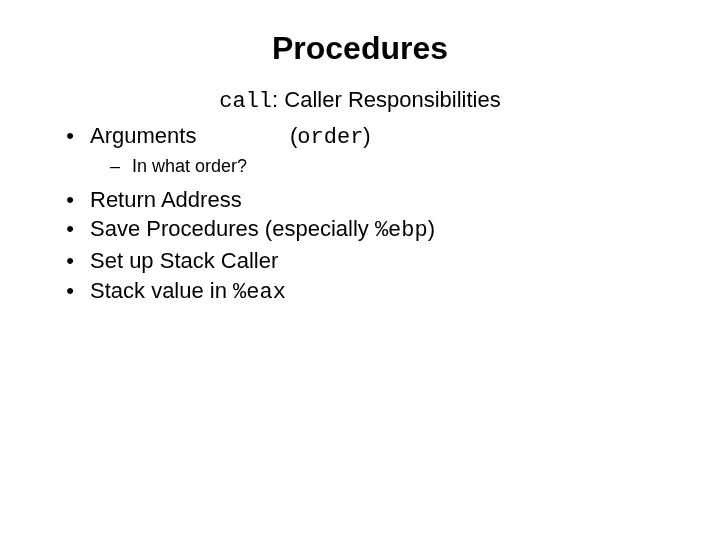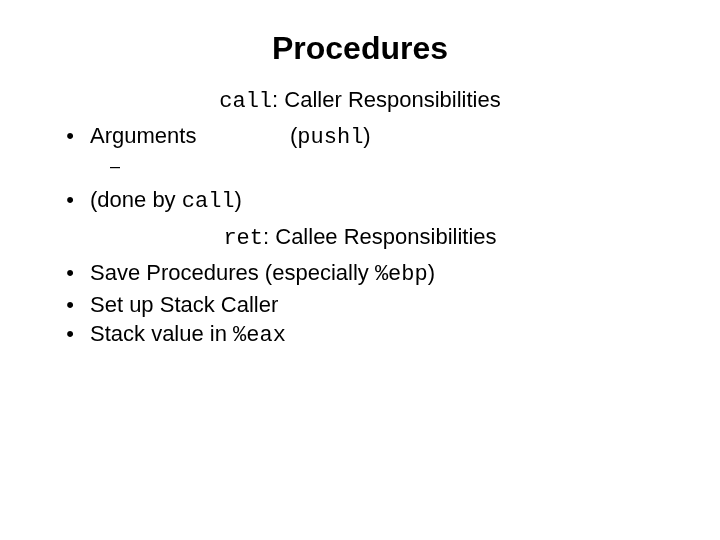--- a/index.html
+++ b/index.html
@@ -78,41 +78,37 @@
 
     <div class="subhead">
       <span class="code">call</span><span>: Caller Responsibilities</span>
     </div>
 
     <div class="row">
       <div class="bullet-col">•</div>
       <div class="text-col two-part">
         <div class="left">Arguments</div>
         <div class="right">
-          <span>(</span><span class="code">pushl</span><span>)</span>
+          <span>(</span><span class="code">order</span><span>)</span>
         </div>
       </div>
     </div>
 
     <div class="sub-row">
       <div class="sub-bullet-col">–</div>
+      <div>In what order?</div>
     </div>
 
     <div class="row">
       <div class="bullet-col">•</div>
       <div class="text-col two-part">
-        <div class="right">
-          <span>(done by </span><span class="code">call</span><span>)</span>
-        </div>
+        <div class="left">Return Address</div>
       </div>
     </div>
 
-    <div class="subhead">
-      <span class="code">ret</span><span>: Callee Responsibilities</span>
-    </div>
 
     <div class="row">
       <div class="bullet-col">•</div>
       <div class="text-col">
         <span>Save Procedures (especially </span><span class="code">%ebp</span><span>)</span>
       </div>
     </div>
 
     <div class="row">
       <div class="bullet-col">•</div>

